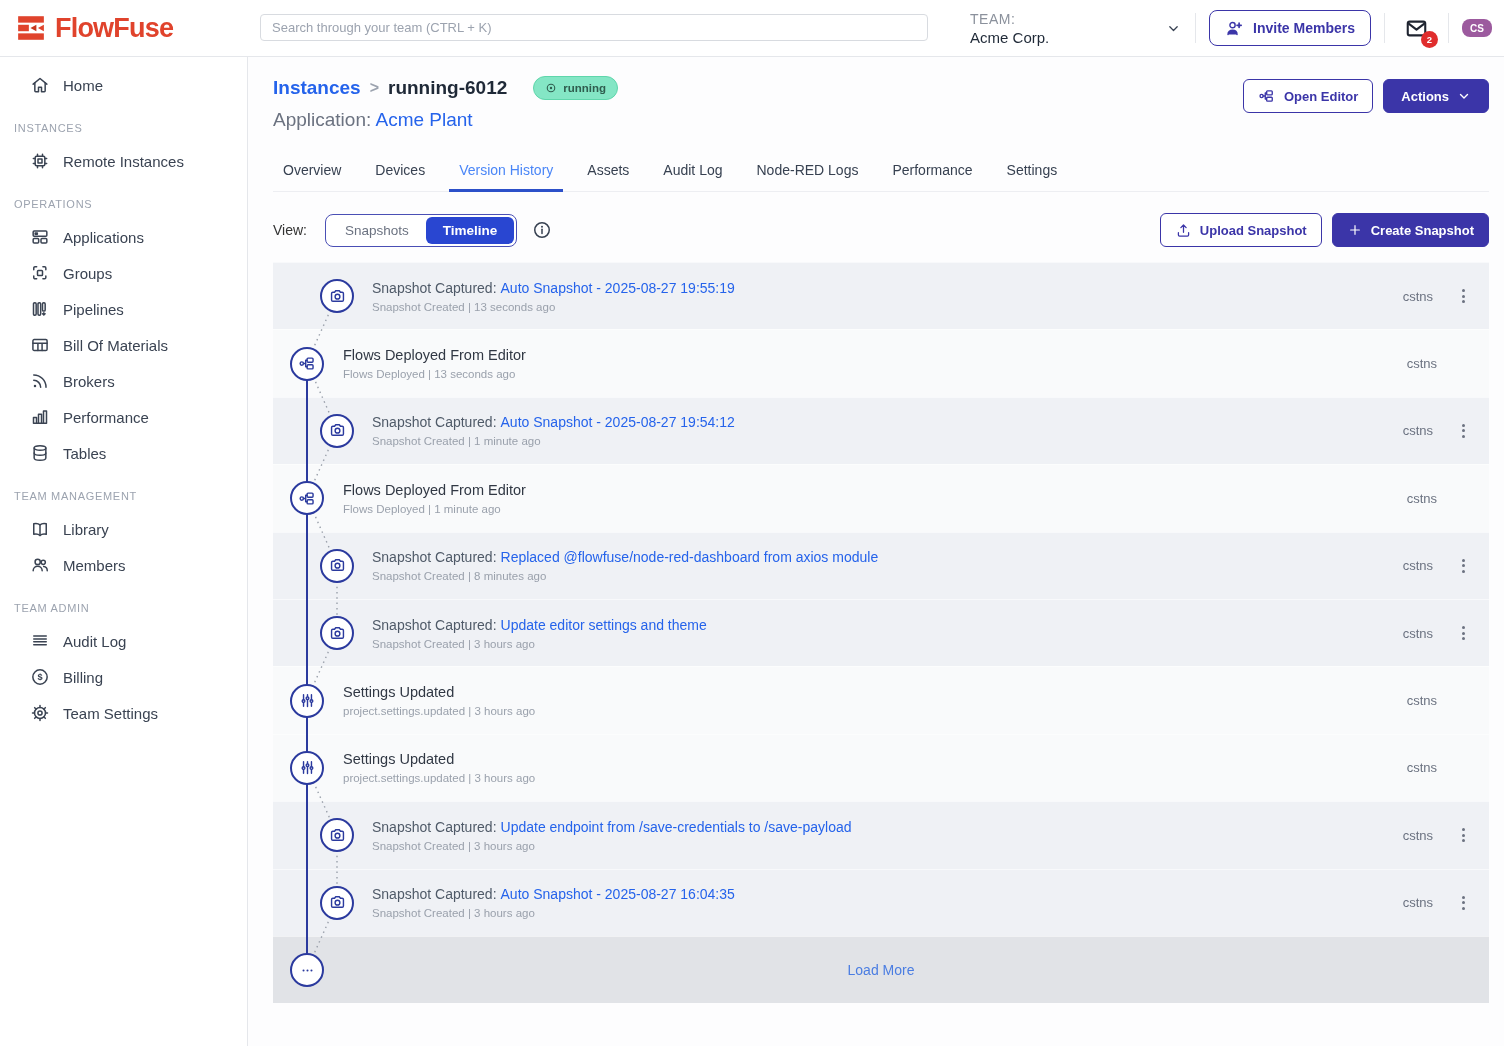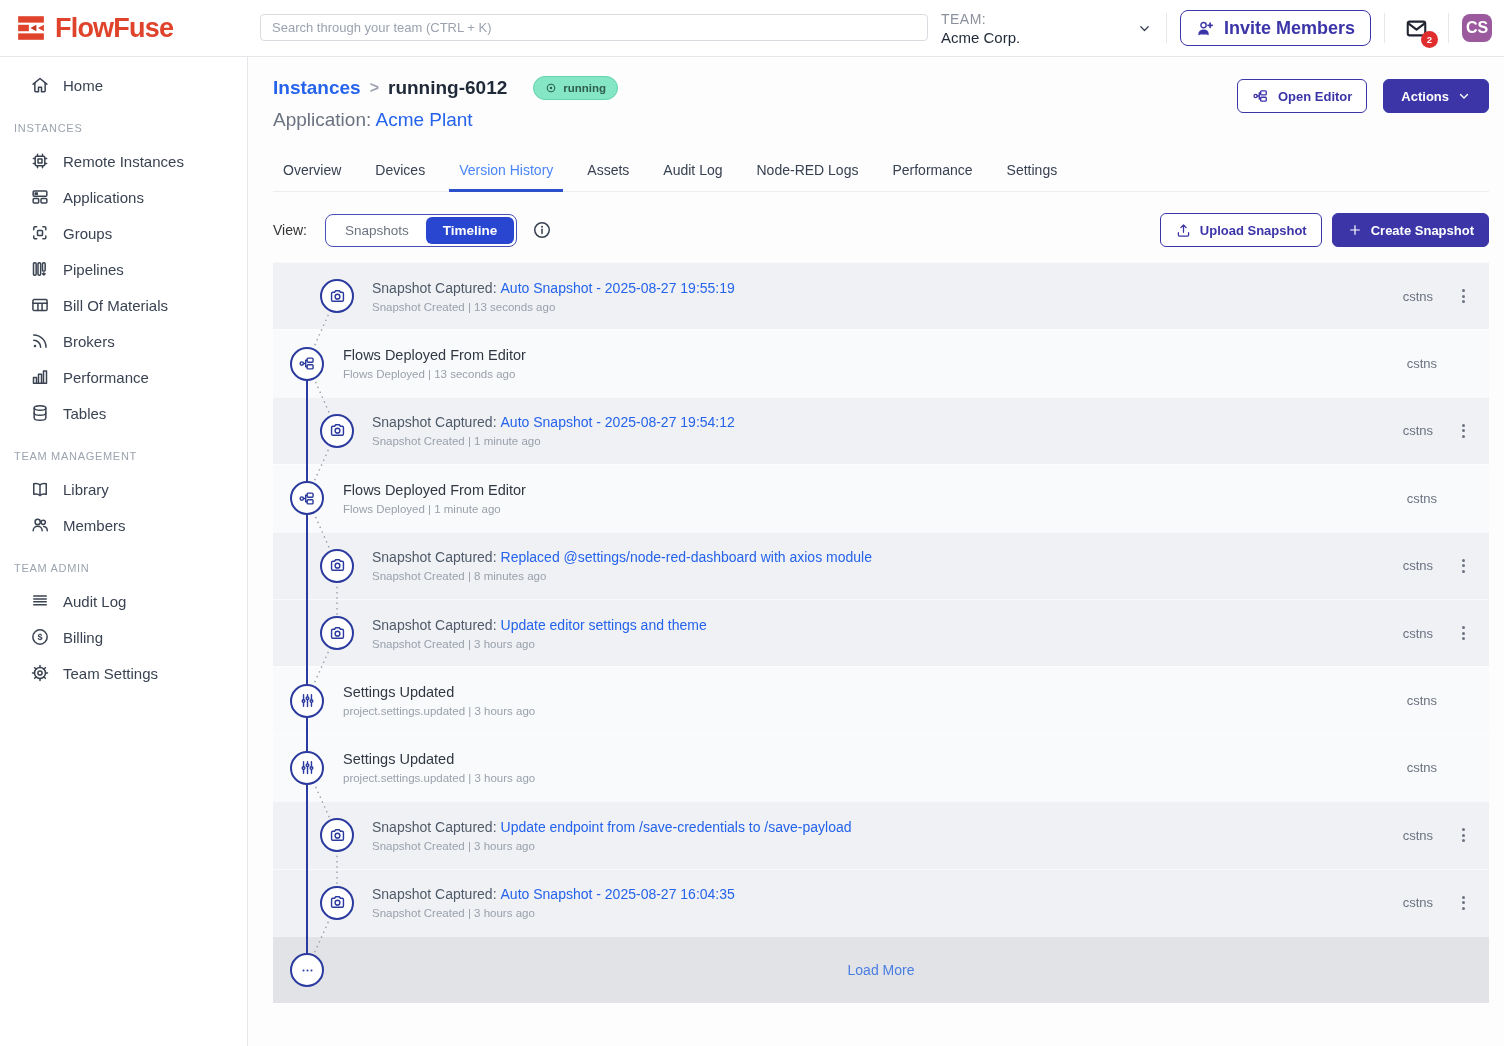--- a/index.html
+++ b/index.html
@@ -17,46 +17,46 @@
     border:1px solid #d8dbe0;border-radius:4px;padding:0 11px;font-size:13px;color:#4d7c0f;
     font-family:"Liberation Sans",sans-serif;outline:none;background:#fff;
   }
   .search-input::placeholder{color:#9ca3af;}
   .topbar-right{position:absolute;right:12px;top:0;height:56px;display:flex;align-items:center;gap:13px;}
   .team-select{width:212px;display:flex;align-items:center;justify-content:space-between;cursor:pointer;}
   .team-label{font-size:14px;color:#8b919c;letter-spacing:.5px;}
   .team-name{font-size:15px;color:#1f2937;margin-top:2px;}
   .vdiv{width:1px;height:30px;background:#e5e7eb;}
   .invite-btn{display:flex;align-items:center;gap:9px;height:36px;padding:0 15px;background:#fff;
-    border:1.5px solid var(--indigo);border-radius:8px;color:var(--indigo);font-weight:bold;font-size:18px;cursor:pointer;
+    border:1.5px solid var(--indigo);border-radius:8px;color:var(--indigo);font-weight:bold;font-size:14px;cursor:pointer;
     font-family:"Liberation Sans",sans-serif;}
   .mail-btn{position:relative;background:none;border:none;cursor:pointer;color:#1f2430;padding:0;margin:0 6px;}
   .notif-badge{position:absolute;right:-9px;bottom:-7px;width:17px;height:17px;border-radius:50%;
     background:var(--notif);color:#fff;font-size:9.5px;font-weight:bold;display:flex;align-items:center;justify-content:center;}
-  .avatar{width:30px;height:28px;border-radius:8px;background:var(--avatar);color:#fff;font-size:16px;font-weight:bold;
+  .avatar{width:30px;height:18px;border-radius:8px;background:var(--avatar);color:#fff;font-size:10px;font-weight:bold;
     display:flex;align-items:center;justify-content:center;cursor:pointer;border:none;}
   
   .layout{display:flex;height:989px;}
   .sidebar{width:248px;flex:none;border-right:1px solid #e5e7eb;box-sizing:border-box;padding-top:10px;background:#fff;}
   .side-item{display:flex;align-items:center;gap:13px;height:36px;padding-left:30px;font-size:15px;color:#3a4352;cursor:pointer;}
   .side-item svg{width:20px;height:20px;flex:none;}
   .side-header{font-size:11px;color:#9ca3af;letter-spacing:.7px;padding:19px 0 9px 14px;text-transform:uppercase;}
   .main{flex:1;box-sizing:border-box;padding:19px 15px 0 25px;background:#fdfdfe;position:relative;}
   
   .page-head{display:flex;justify-content:space-between;align-items:flex-start;}
   .crumb-row{display:flex;align-items:center;}
   .crumb-link{font-size:19px;font-weight:bold;color:var(--link);cursor:pointer;}
   .crumb-sep{font-size:16px;color:#9ca3af;margin:0 9px;font-weight:bold;}
   .crumb-current{font-size:19px;font-weight:bold;color:#1f2937;}
   .status-badge{display:inline-flex;align-items:center;gap:6px;margin-left:26px;height:22px;padding:0 11px;
     background:var(--badge-bg);border:1px solid var(--badge-border);border-radius:12px;
     color:var(--badge-text);font-size:11.5px;font-weight:bold;}
   .app-line{margin-top:9px;font-size:19px;color:#6b7280;}
   .app-link{color:var(--link);cursor:pointer;}
-  .head-buttons{display:flex;gap:16px;margin-top:3px;}
+  .head-buttons{display:flex;gap:10px;margin-top:3px;}
   .btn{height:34px;border-radius:6px;font-size:13px;font-weight:bold;display:inline-flex;align-items:center;gap:8px;
     padding:0 14px;cursor:pointer;box-sizing:border-box;font-family:"Liberation Sans",sans-serif;}
   .btn-outline{background:#fff;border:1.5px solid var(--indigo);color:var(--indigo);}
   .btn-solid{background:var(--indigo);border:1.5px solid var(--indigo);color:#fff;}
   
   .tabbar{display:flex;gap:14px;margin-top:21px;border-bottom:1px solid #edeef2;}
   .tab{font-size:14px;color:#374151;padding:10px 10px 13px 10px;cursor:pointer;position:relative;white-space:nowrap;}
   .tab.active{color:var(--tab-active);}
   .tab.active::after{content:"";position:absolute;left:0;right:0;bottom:-1px;height:3px;background:var(--tab-underline);}
   
@@ -163,20 +163,21 @@
       <div class="side-item">
         <span style="display: flex;">
           <svg viewBox="0 0 24 24" width="20" height="20" fill="none" stroke="currentColor" stroke-width="1.8" stroke-linecap="round" stroke-linejoin="round">
             <rect x="6.2" y="6.2" width="11.6" height="11.6" rx="1.8"></rect>
             <rect x="9.6" y="9.6" width="4.8" height="4.8"></rect>
             <path d="M9 6.2V4M15 6.2V4M9 17.8V20M15 17.8V20M6.2 9H4M6.2 15H4M17.8 9H20M17.8 15H20"></path>
           </svg>
         </span>
         <span>Remote Instances</span>
       </div>
+      <div class="side-header">OPERATIONS</div>
       <div class="side-item">
         <span style="display: flex;">
           <svg viewBox="0 0 24 24" width="20" height="20" fill="none" stroke="currentColor" stroke-width="1.8" stroke-linecap="round" stroke-linejoin="round">
             <rect x="3.8" y="4.8" width="16.4" height="6.4" rx="1.2"></rect>
             <rect x="6.2" y="7.2" width="2.6" height="1.6" fill="currentColor"></rect>
             <rect x="3.8" y="13.8" width="6.6" height="5.4" rx="1.2"></rect>
             <rect x="13.2" y="13.8" width="7" height="5.4" rx="1.2"></rect>
           </svg>
         </span>
         <span>Applications</span>
@@ -453,21 +454,21 @@
           </div>
         </div>
         <div class="t-row snapshot">
           <span class="t-icon">
             <svg viewBox="0 0 24 24" width="19" height="19" fill="none" stroke="currentColor" stroke-width="1.8" stroke-linecap="round" stroke-linejoin="round">
               <path d="M4.5 8.2a1.6 1.6 0 0 1 1.6-1.6h2.2l1.4-1.9h4.6l1.4 1.9h2.2a1.6 1.6 0 0 1 1.6 1.6v8.2a1.6 1.6 0 0 1-1.6 1.6H6.1a1.6 1.6 0 0 1-1.6-1.6Z"></path>
               <circle cx="12" cy="12.2" r="3"></circle>
             </svg>
           </span>
           <div class="t-content">
-            <div class="t-title"><span>Snapshot Captured:</span><span class="t-link">Replaced @settings/node-red-dashboard with axios module</span></div>
+            <div class="t-title"><span>Snapshot Captured:</span><span class="t-link">Replaced @flowfuse/node-red-dashboard from axios module</span></div>
             <div class="t-meta">Snapshot Created | 8 minutes ago</div>
           </div>
           <div class="t-right">
             <span class="t-user">cstns</span>
             <button class="kebab">
               <i></i>
               <i></i>
               <i></i>
             </button>
           </div>

